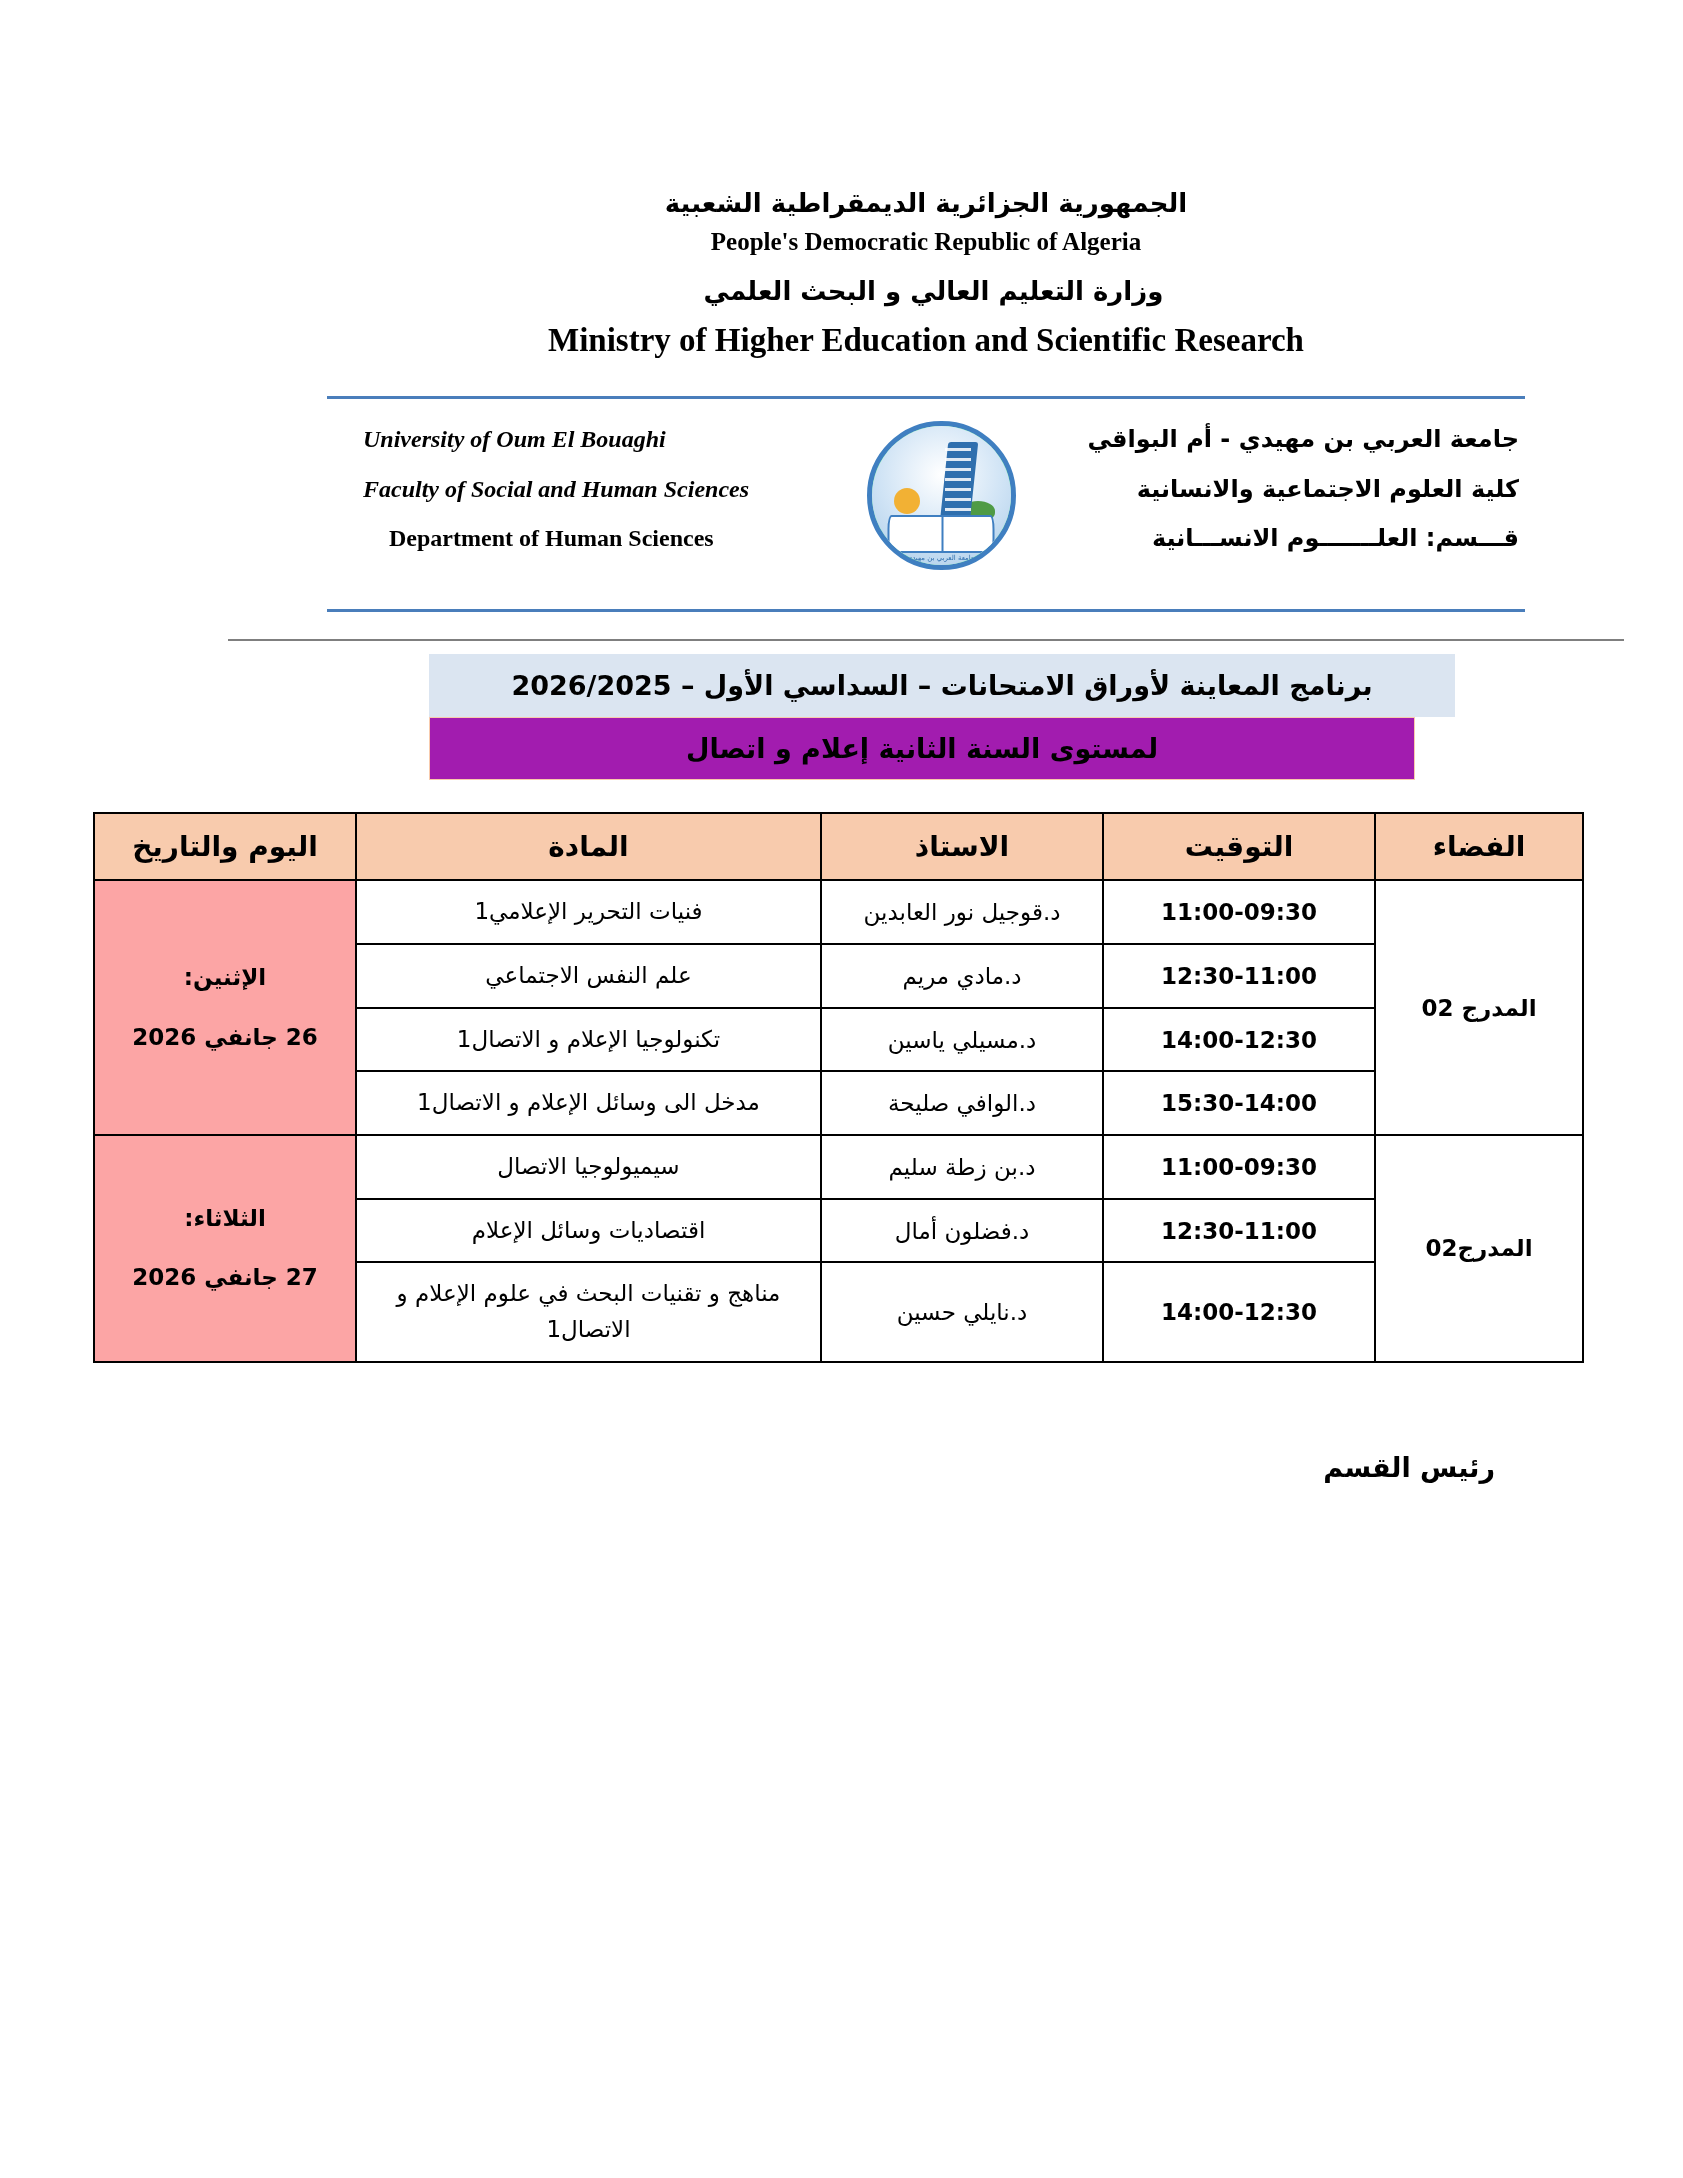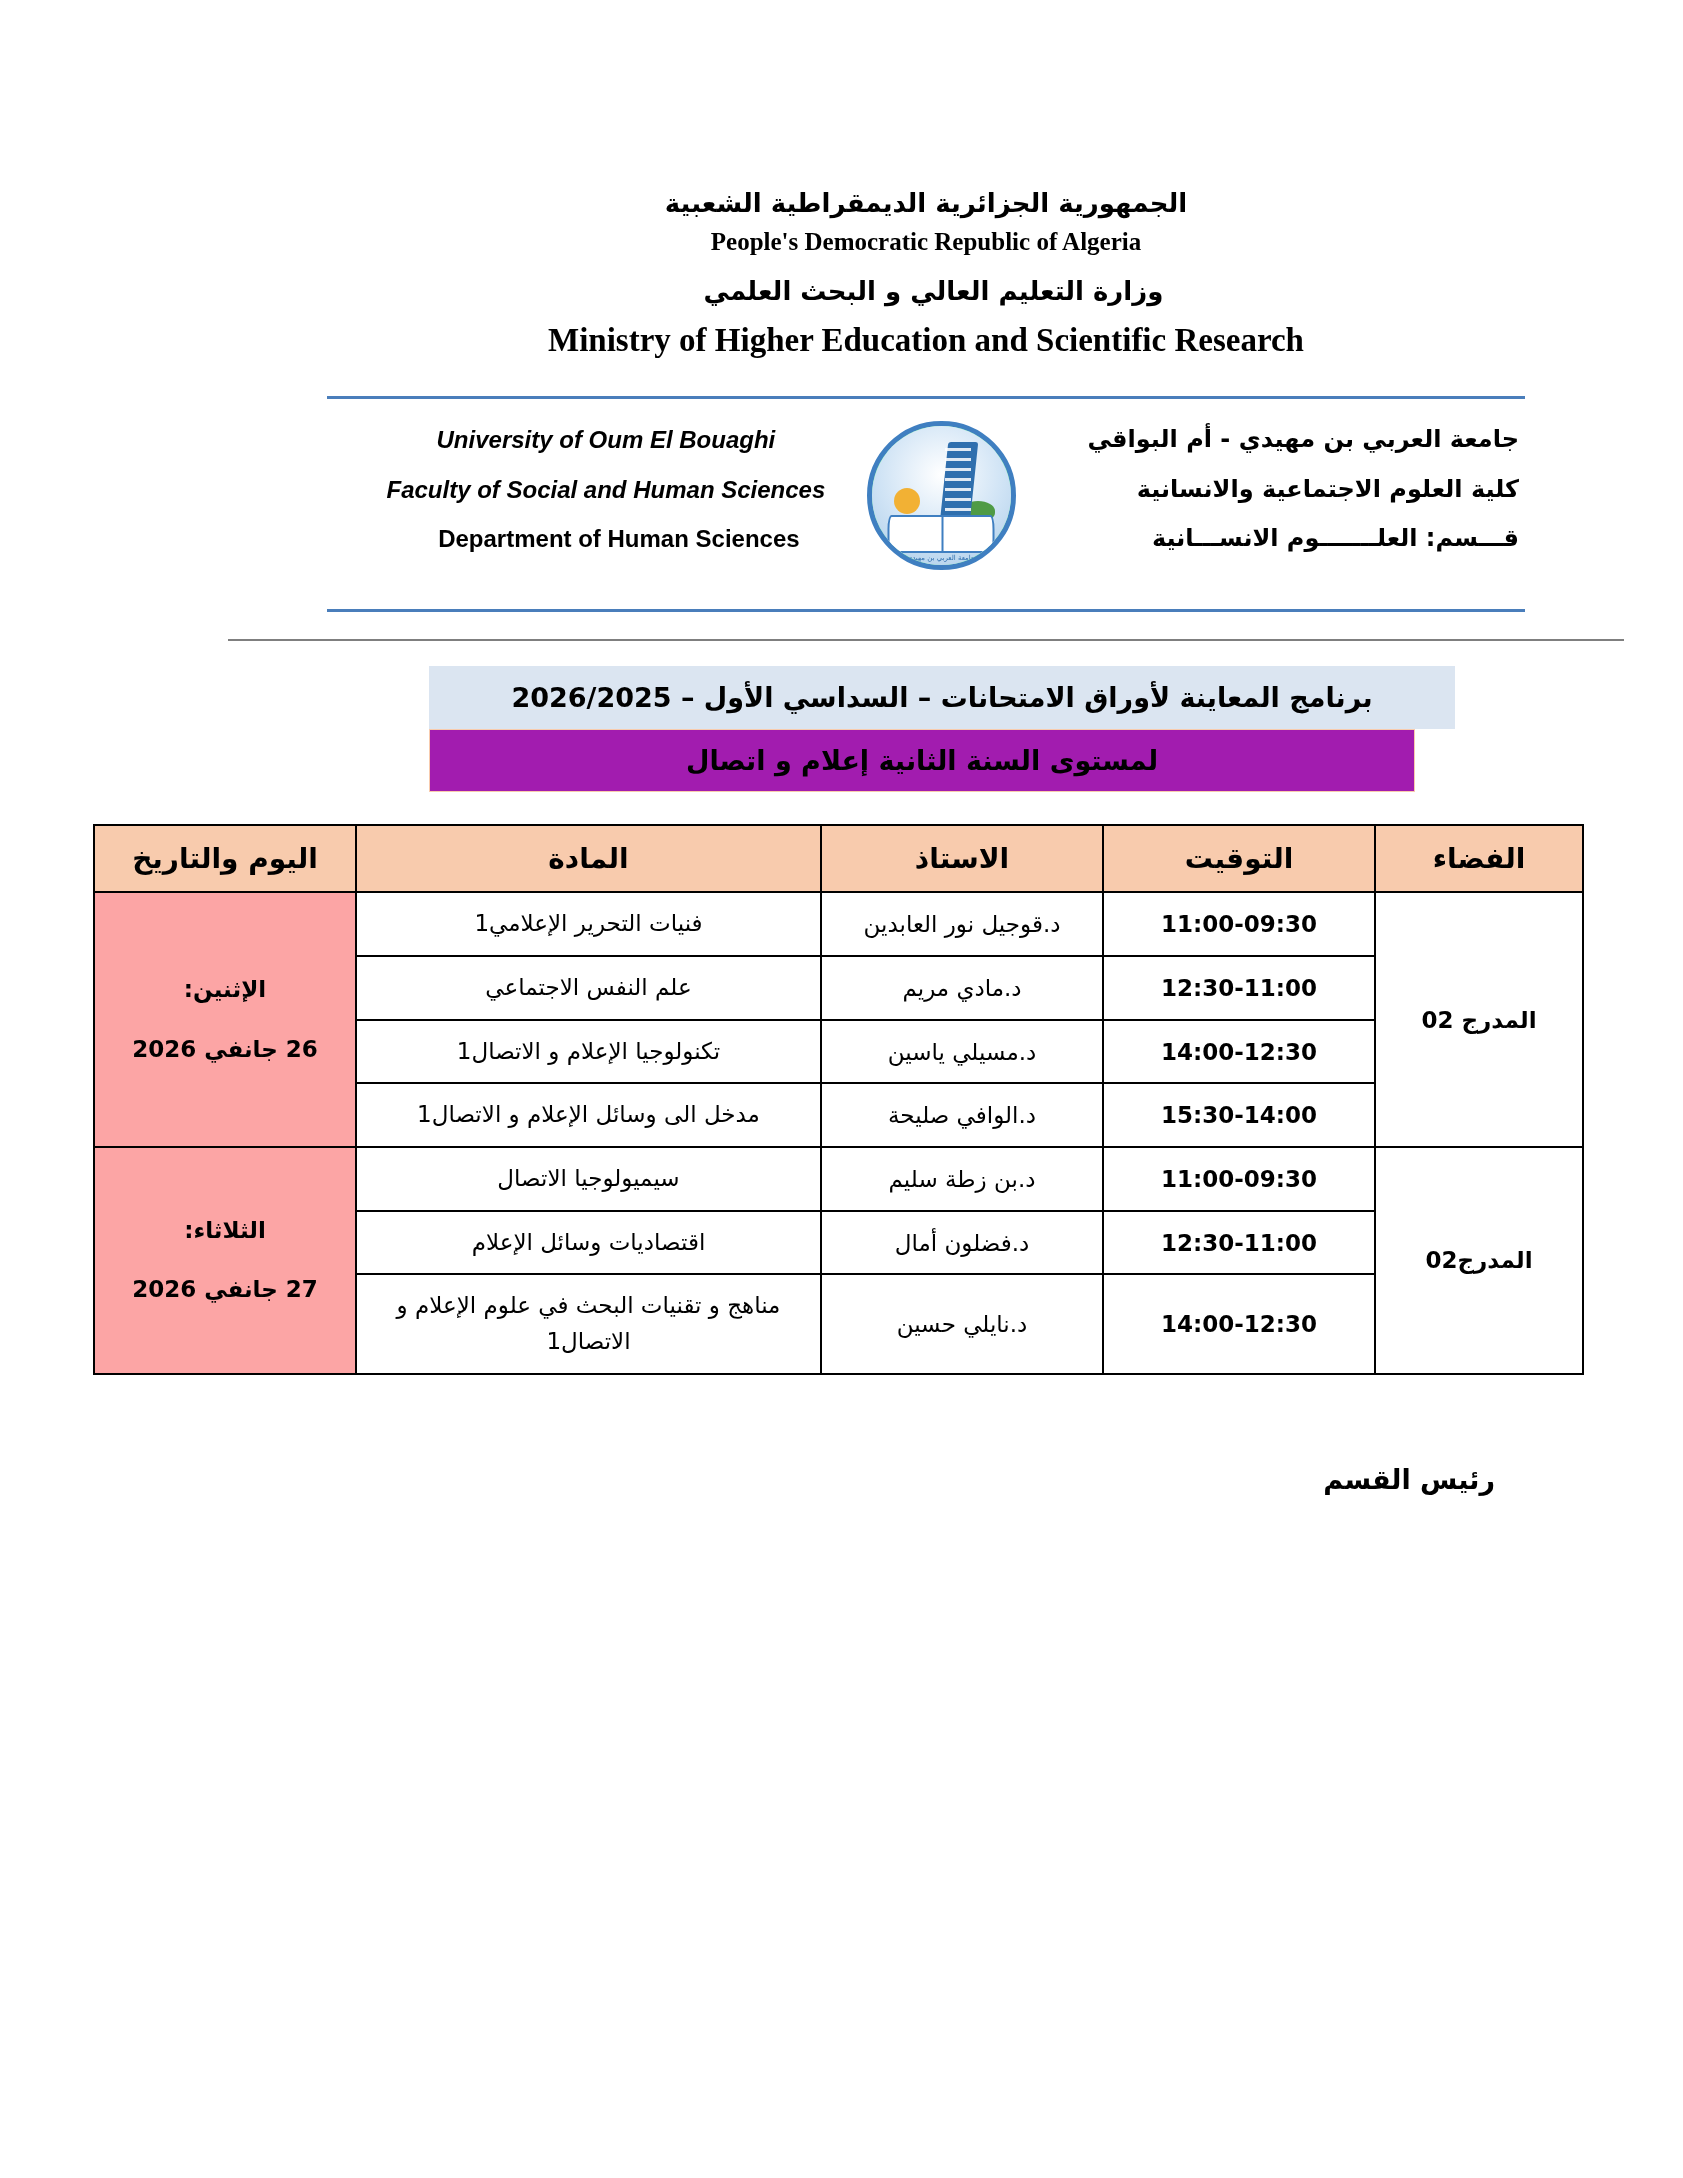--- a/index.html
+++ b/index.html
@@ -57,23 +57,23 @@
   }
   .band-col.right {
     text-align: right;
     font-family: "DejaVu Sans", sans-serif;
     font-size: 24px;
     font-weight: bold;
     line-height: 2.05;
     padding-right: 6px;
   }
   .band-col.left {
-    text-align: center;
+    text-align: left;
     direction: ltr;
-    font-family: Liberation Sans, sans-serif;
+    font-family: Liberation Serif, serif;
     font-size: 24px;
     font-weight: bold;
     font-style: italic;
     line-height: 2.05;
     padding-left: 36px;
   }
   .band-col.left .dept {
     font-style: normal;
     padding-left: 26px;
   }
@@ -173,21 +173,21 @@
   .full-rule {
     position: absolute;
     left: 59px;
     right: 59px;
     top: 639px;
     border-bottom: 2px solid #7f7f7f;
   }
 
   
   .titlebars {
-    margin: 54px 228px 0 228px;
+    margin: 42px 228px 0 228px;
     padding-left: 32px;
   }
   .titlebar {
     text-align: center;
     font-family: "DejaVu Sans", sans-serif;
     font-weight: bold;
     box-sizing: border-box;
   }
   .titlebar.one {
     background: #dbe5f1;

